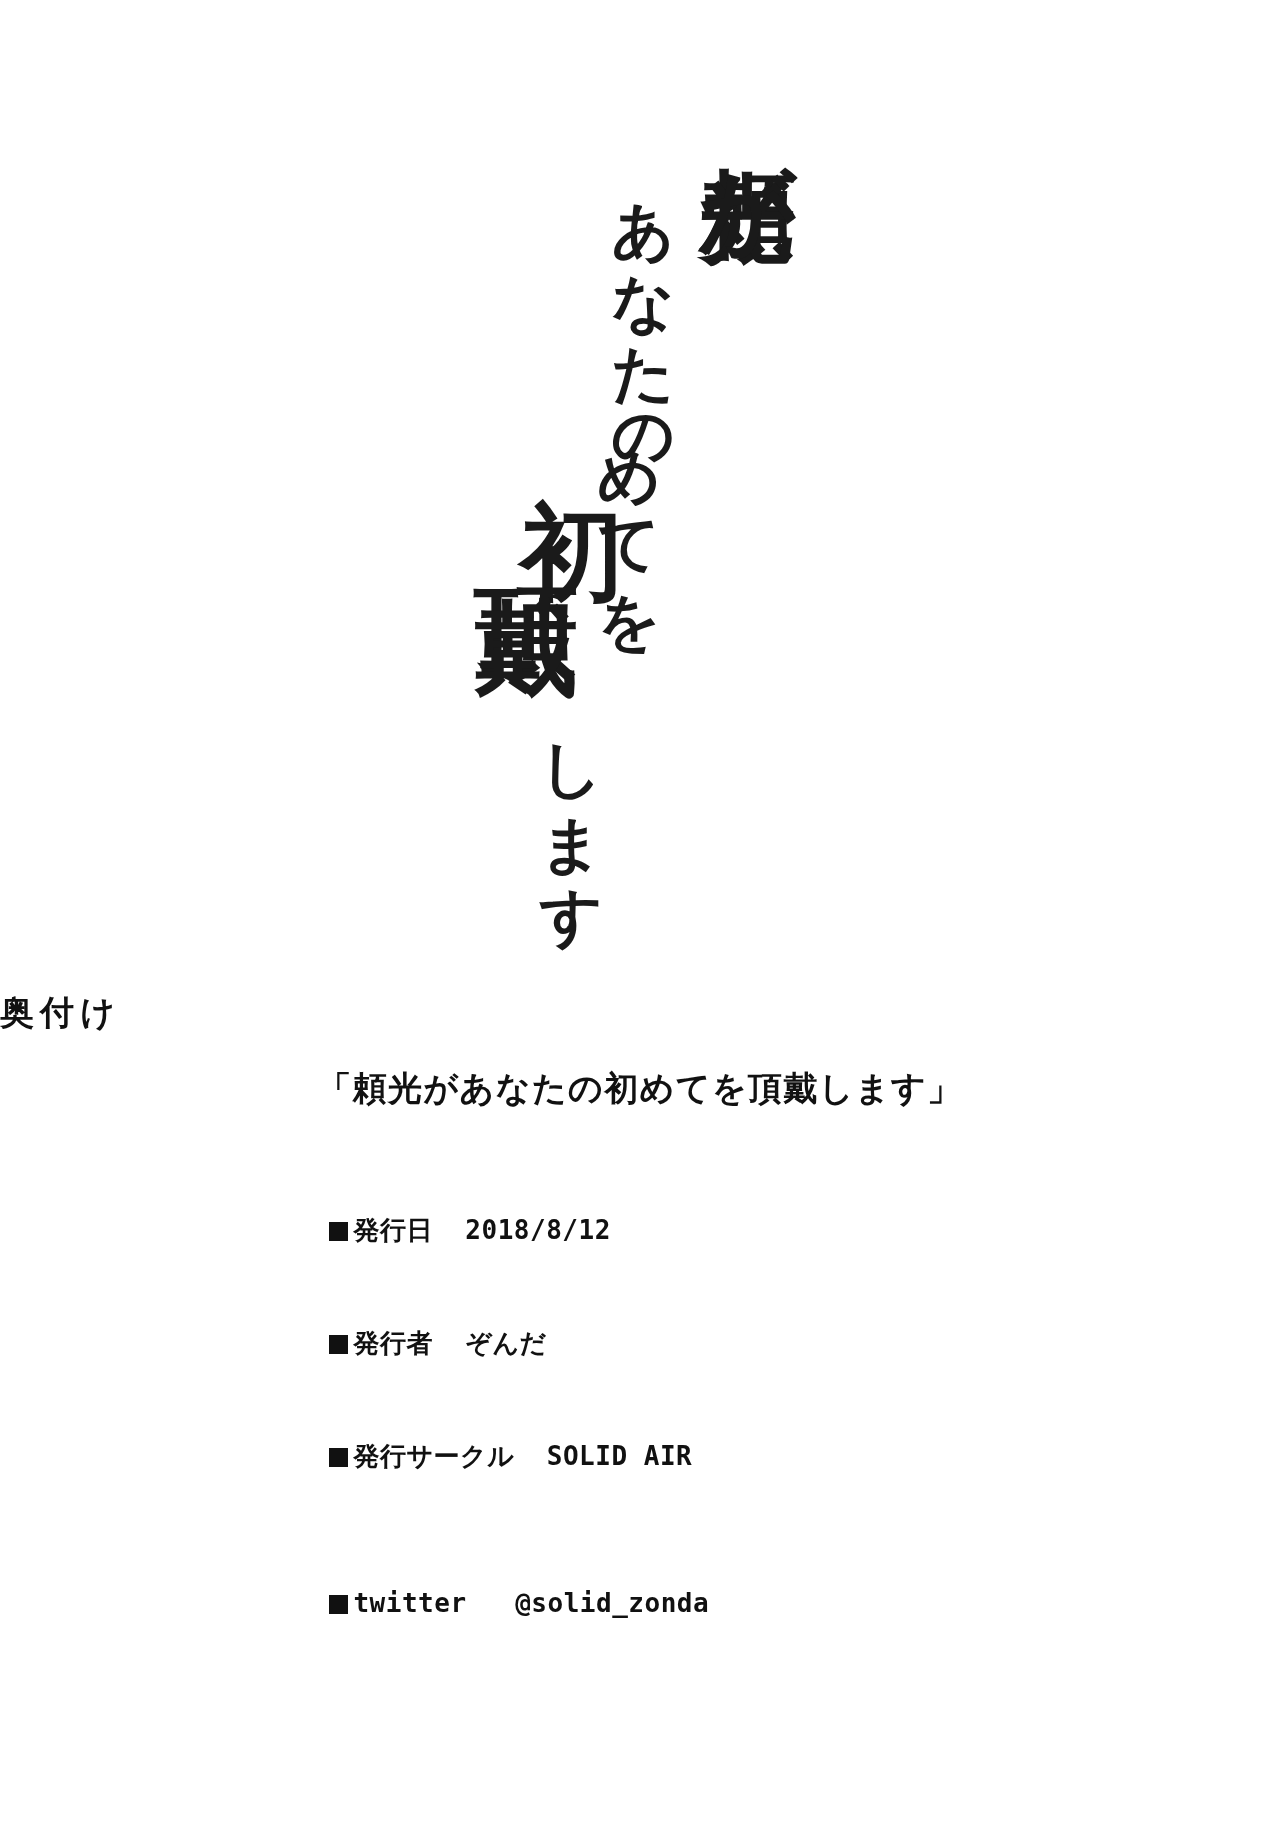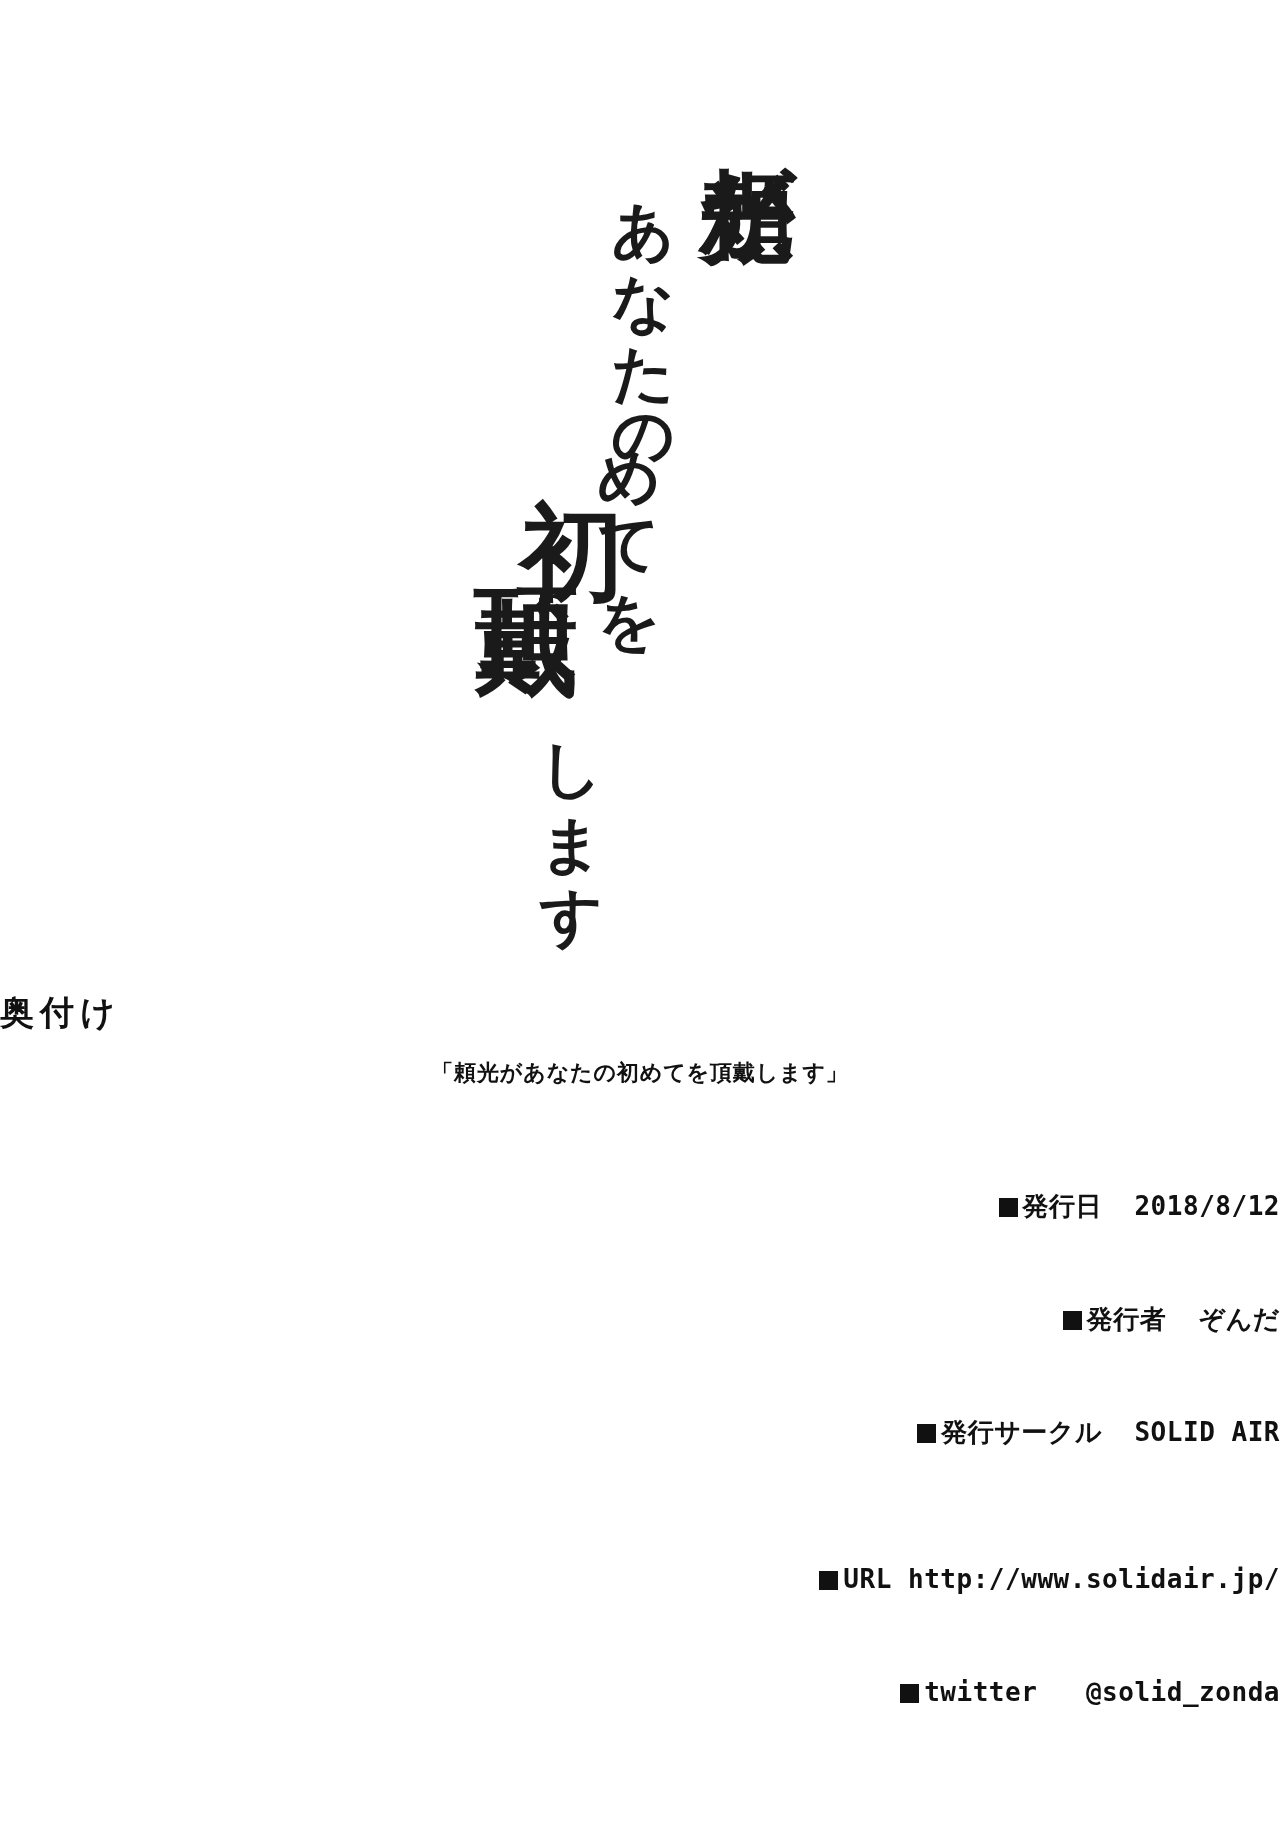--- a/index.html
+++ b/index.html
@@ -81,37 +81,37 @@
     font-family: "DejaVu Sans", sans-serif;
     font-weight: 700;
     font-size: 34px;
     letter-spacing: 0.18em;
     color: #111;
   }
   #colophon-subtitle {
     text-align: center;
     font-family: "DejaVu Sans", sans-serif;
     font-weight: 700;
-    font-size: 22px;
+    font-size: 34px;
     letter-spacing: 0.04em;
-    margin-top: 22px;
+    margin-top: 30px;
     color: #111;
   }
 
   #info-list {
     margin-top: 62px;
     padding-left: 200px;
     font-family: "DejaVu Sans Mono", monospace;
     font-size: 26px;
     font-weight: 700;
     line-height: 1.45;
     color: #111;
     letter-spacing: 0.02em;
   }
-  .info-group { margin-bottom: 34px; text-align: right; }
+  .info-group { margin-bottom: 34px; }
   .info-line { display: block; white-space: pre; }
   .bullet {
     display: inline-block;
     width: 19px;
     height: 19px;
     background: #111;
     margin-right: 5px;
     vertical-align: -2px;
   }
 </style>
@@ -141,22 +141,19 @@
       <div class="info-line">
         <span class="bullet"></span><span>発行者</span><span>  </span><span>ぞんだ</span>
       </div>
       <div class="info-line">
         <span class="bullet"></span><span>発行サークル</span><span>  </span><span>SOLID AIR</span>
       </div>
     </div>
 
     <div class="info-group">
       <div class="info-line">
-        <span class="bullet"></span><span>URL</span><span> </span><span>http://www.solidair.jp/</span>
-      </div>
-      <div class="info-line">
         <span class="bullet"></span><span>twitter</span><span>   </span><span>@solid_zonda</span>
       </div>
 
     </div>
 
   </div>
 </div>
 
 </body></html>

